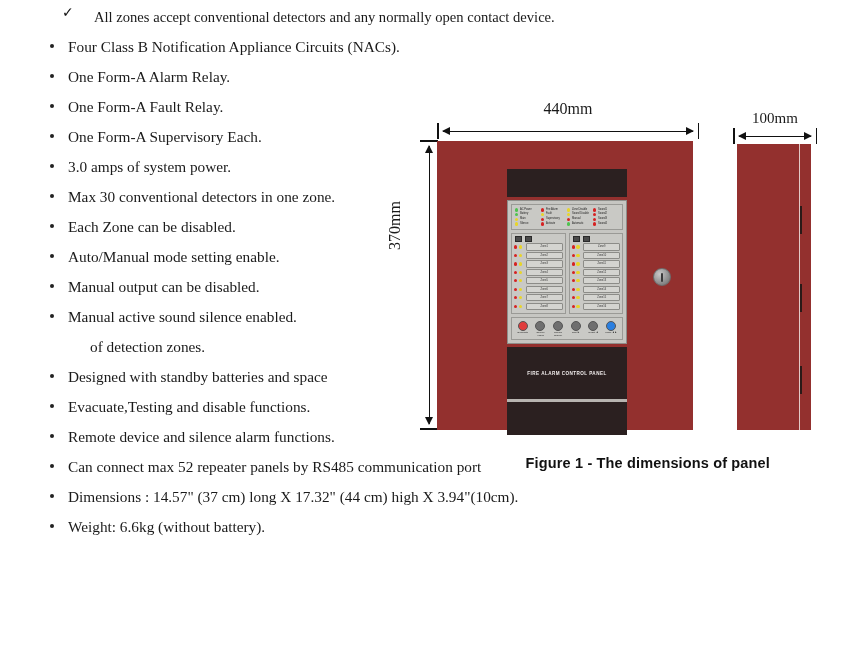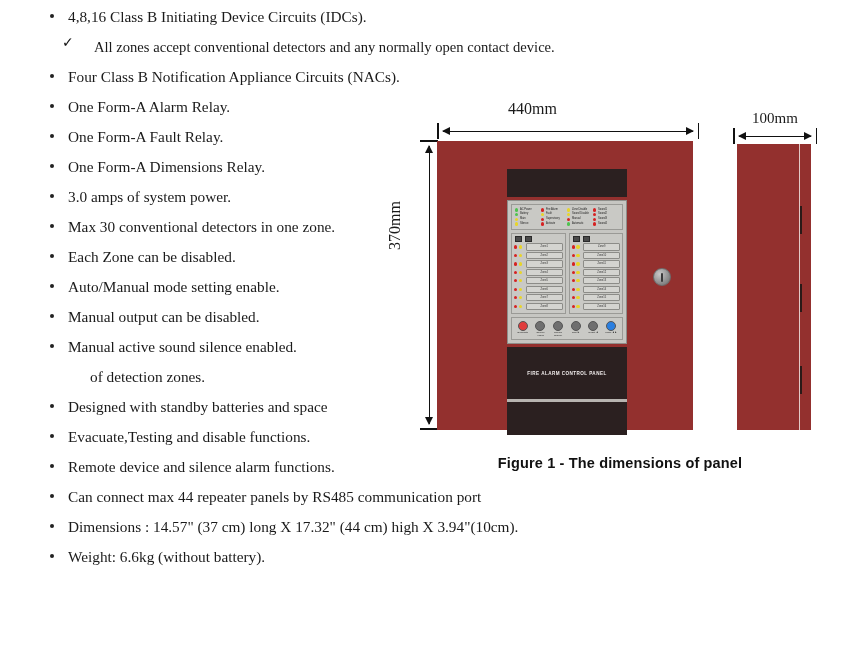--- a/index.html
+++ b/index.html
@@ -29,21 +29,21 @@
     font-size:14px;color:#111;font-family:"DejaVu Sans",sans-serif;
     font-weight:bold;
   }
   .spec-item.sub{padding-left:48px;font-size:14.6px;}
   .spec-item.cont{padding-left:44px;}
   .spec-text{white-space:nowrap;}
 
   
   .dim-top-label{
     position:absolute;left:508px;top:100px;width:120px;
-    text-align:left;font-size:16px;font-family:"Liberation Serif",serif;
+    text-align:center;font-size:16px;font-family:"Liberation Serif",serif;
     color:#1a1a1a;
   }
   .dim-top{
     position:absolute;left:437px;top:126px;width:262px;height:12px;
   }
   .dim-line-h{
     position:absolute;left:6px;right:6px;top:5px;height:1px;background:#111;
   }
   .tick-v{position:absolute;top:-3px;width:1.5px;height:16px;background:#111;}
   .arrow-l{
@@ -164,54 +164,50 @@
     position:absolute;left:737px;top:144px;width:74px;height:286px;
     background:#93302e;
   }
   .side-seam{
     position:absolute;right:11px;top:0;width:1px;height:100%;background:#e2c9c6;
   }
   .hinge{position:absolute;right:9px;width:2.4px;height:28px;background:#2a1a18;}
 
   
   .caption{
-    position:absolute;left:470px;top:455px;width:300px;text-align:center;
+    position:absolute;left:470px;top:455px;width:300px;text-align:right;
     font-family:"Liberation Sans",sans-serif;font-weight:bold;font-size:14.5px;
     color:#111;letter-spacing:.15px;
   }
 </style>
 </head>
 <body>
 
 <div class="page">
 
   <div class="spec-list" id="specList">
-      <div class="spec-item">
-        <span class="bullet"></span>
-        <span class="spec-text">4,8,16 Class B Initiating Device Circuits (IDCs).</span>
-      </div>
       <div class="spec-item sub">
         <span class="check">✓</span>
         <span class="spec-text">All zones accept conventional detectors and any normally open contact device.</span>
       </div>
       <div class="spec-item">
         <span class="bullet"></span>
         <span class="spec-text">Four Class B Notification Appliance Circuits (NACs).</span>
       </div>
       <div class="spec-item">
         <span class="bullet"></span>
         <span class="spec-text">One Form-A Alarm Relay.</span>
       </div>
       <div class="spec-item">
         <span class="bullet"></span>
         <span class="spec-text">One Form-A Fault Relay.</span>
       </div>
       <div class="spec-item">
         <span class="bullet"></span>
-        <span class="spec-text">One Form-A Dimensions Relay.</span>
+        <span class="spec-text">One Form-A Supervisory Each.</span>
       </div>
       <div class="spec-item">
         <span class="bullet"></span>
         <span class="spec-text">3.0 amps of system power.</span>
       </div>
       <div class="spec-item">
         <span class="bullet"></span>
         <span class="spec-text">Max 30 conventional detectors in one zone.</span>
       </div>
       <div class="spec-item">
@@ -240,21 +236,21 @@
       <div class="spec-item">
         <span class="bullet"></span>
         <span class="spec-text">Evacuate,Testing and disable functions.</span>
       </div>
       <div class="spec-item">
         <span class="bullet"></span>
         <span class="spec-text">Remote device and silence alarm functions.</span>
       </div>
       <div class="spec-item">
         <span class="bullet"></span>
-        <span class="spec-text">Can connect max 44 repeater panels by RS485 communication port</span>
+        <span class="spec-text">Can connect max 52 repeater panels by RS485 communication port</span>
       </div>
       <div class="spec-item">
         <span class="bullet"></span>
         <span class="spec-text">Dimensions : 14.57" (37 cm) long X 17.32" (44 cm) high X 3.94"(10cm).</span>
       </div>
       <div class="spec-item">
         <span class="bullet"></span>
         <span class="spec-text">Weight: 6.6kg (without battery).</span>
       </div>
     </div>

